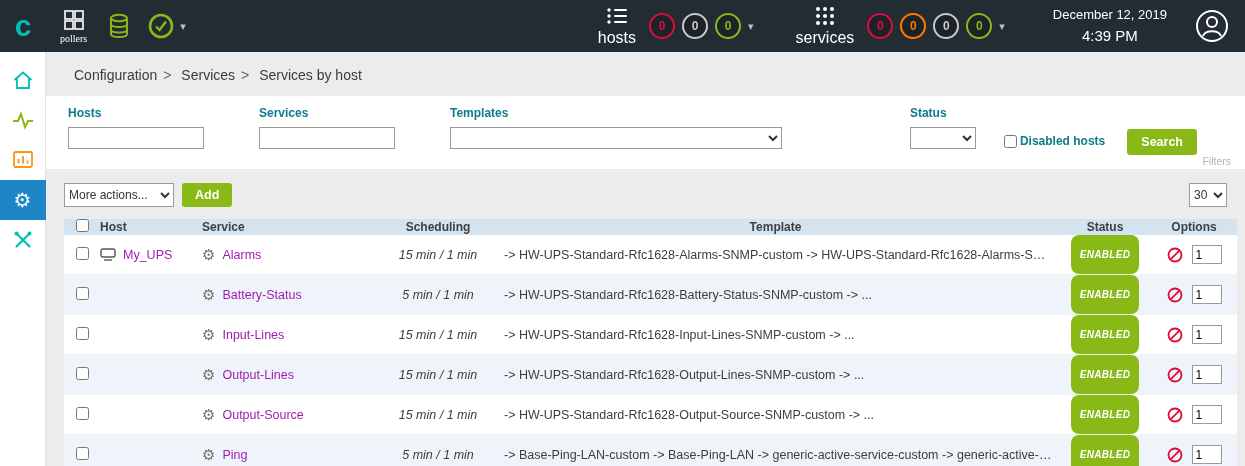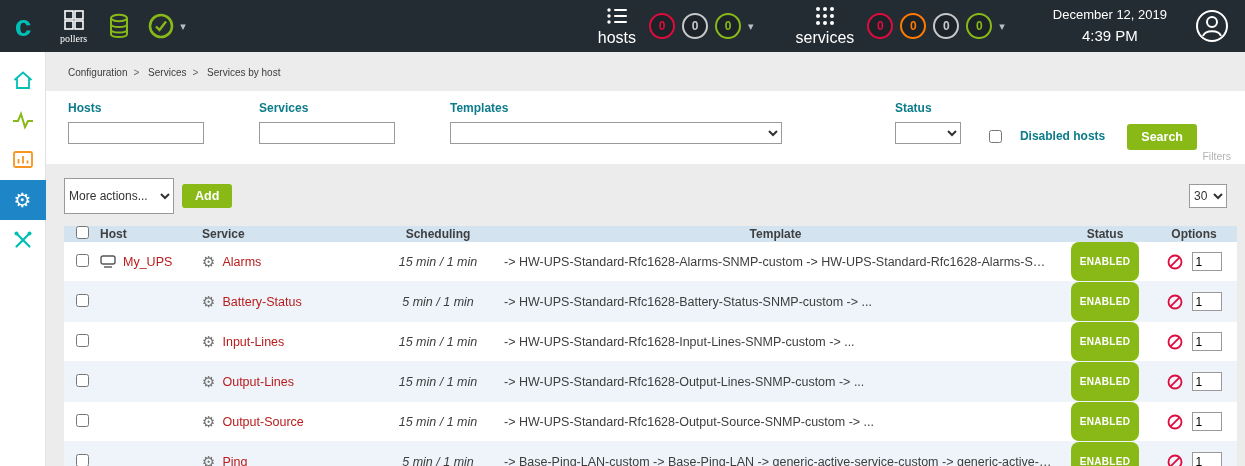--- a/index.html
+++ b/index.html
@@ -30,63 +30,63 @@
 
   
   .bodyrow { display:flex; height:414px; }
   .sidebar { width:46px; background:#fff; border-right:1px solid #e2e2e2;
              display:flex; flex-direction:column; align-items:center; padding-top:8px; }
   .nav-item { width:46px; height:40px; display:flex; align-items:center; justify-content:center; cursor:pointer; }
   .nav-item.active { background:var(--active-nav-blue,#1e86c7); }
   .gear-white { color:#fff; font-size:20px; line-height:1; }
 
   .main { flex:1; display:flex; flex-direction:column; overflow:hidden; }
-  .breadcrumb { padding:15px 0 13px 22px; font-size:10px; color:#444; }
+  .breadcrumb { padding:15px 0 13px 28px; font-size:14px; color:#444; }
   .crumb-link { color:#3c3c3c; text-decoration:none; cursor:pointer; }
   .crumb-sep { margin:0 6px; color:#666; }
 
   
   .filter-panel { background:#fff; padding:10px 48px 14px 22px; display:flex; align-items:flex-start; position:relative; }
   .fgroup { display:flex; flex-direction:column; gap:7px; margin-right:55px; }
   .fgroup label { font-size:12px; font-weight:bold; color:var(--label-teal,#0c7c8a); }
   .fgroup input[type=text] { width:136px; height:22px; border:1px solid #9a9a9a; font-size:12px; padding:0 4px; }
   select { height:22px; border:1px solid #9a9a9a; background:#fff; font-size:12px; color:#333; }
   .templates-select { width:332px; }
   .fspacer { flex:1; }
   .status-group-f { margin-right:28px; }
   .status-select { width:66px; }
-  .disabled-hosts { display:flex; align-items:center; gap:18px; margin-top:28px; margin-right:22px;
+  .disabled-hosts { display:flex; align-items:center; gap:3px; margin-top:28px; margin-right:22px;
                     font-size:12px; font-weight:bold; color:var(--label-teal,#0c7c8a); cursor:pointer; }
   .search-btn { margin-top:23px; background:var(--accent-green,#88b917); color:#fff; border:none;
                 border-radius:3px; font-size:12.5px; font-weight:bold; padding:6px 14px; cursor:pointer; }
   .filters-link { position:absolute; right:14px; bottom:2px; font-size:10.5px; color:#b3b3b3; cursor:pointer; }
 
   
   .actions-row { display:flex; align-items:center; padding:14px 18px 12px 18px; }
-  .more-actions { width:110px; height:36px; }
+  .more-actions { width:110px; height:24px; }
   .add-btn { margin-left:8px; background:var(--accent-green,#88b917); color:#fff; border:none;
              border-radius:3px; font-size:12.5px; font-weight:bold; padding:5px 13px; cursor:pointer; }
   .page-size { margin-left:auto; width:38px; height:24px; }
 
   
   .table-wrap { background:#fff; margin:0 8px 0 18px; flex:1; }
   table { width:100%; border-collapse:collapse; font-size:12.5px; color:#444; table-layout:fixed; }
   thead th { background:var(--table-header-bg,#d3e3f0); height:15px; font-size:12px; color:#3f3f3f; padding:0 6px; font-weight:bold; }
   th.l { text-align:left; } th.c { text-align:center; }
   tbody td { height:36px; padding:0 6px; vertical-align:middle; }
   tbody tr:nth-child(even) { background:#eef4f9; }
   tbody tr { border-bottom:1px solid #f0f4f8; }
   .cellflex { display:flex; align-items:center; gap:7px; }
   .gear-gray { color:#707070; font-size:15px; line-height:1; }
-  .svc-link, .host-link { color:#b91c1c; cursor:pointer; }
+  .svc-link, .host-link { color:#a21caf; cursor:pointer; }
   td.sched { text-align:center; color:#3d3d3d;font-style:italic; }
   td.tmpl { color:#3d3d3d; padding-left:12px; overflow:hidden; white-space:nowrap; text-overflow:ellipsis; }
   td.statuscell { text-align:center; }
   .pill { display:inline-block; background:var(--accent-green,#88b917); color:#fff; font-size:10px;
-          font-weight:bold; padding:14px 9px; border-radius:8px; letter-spacing:.3px; }
+          font-weight:bold; padding:14px 9px; border-radius:8px; letter-spacing:.3px;font-style:italic; }
   .opts { display:flex; align-items:center; justify-content:center; gap:9px; }
   .opts input { width:30px; height:19px; border:1px solid #999; font-size:12px; padding:0 3px; }
   .rowcheck, .headcheck { margin-left:6px; }
   svg { display:block; }
 </style>
 </head>
 <body>
 
 <header class="topbar">
   <div class="logo">

